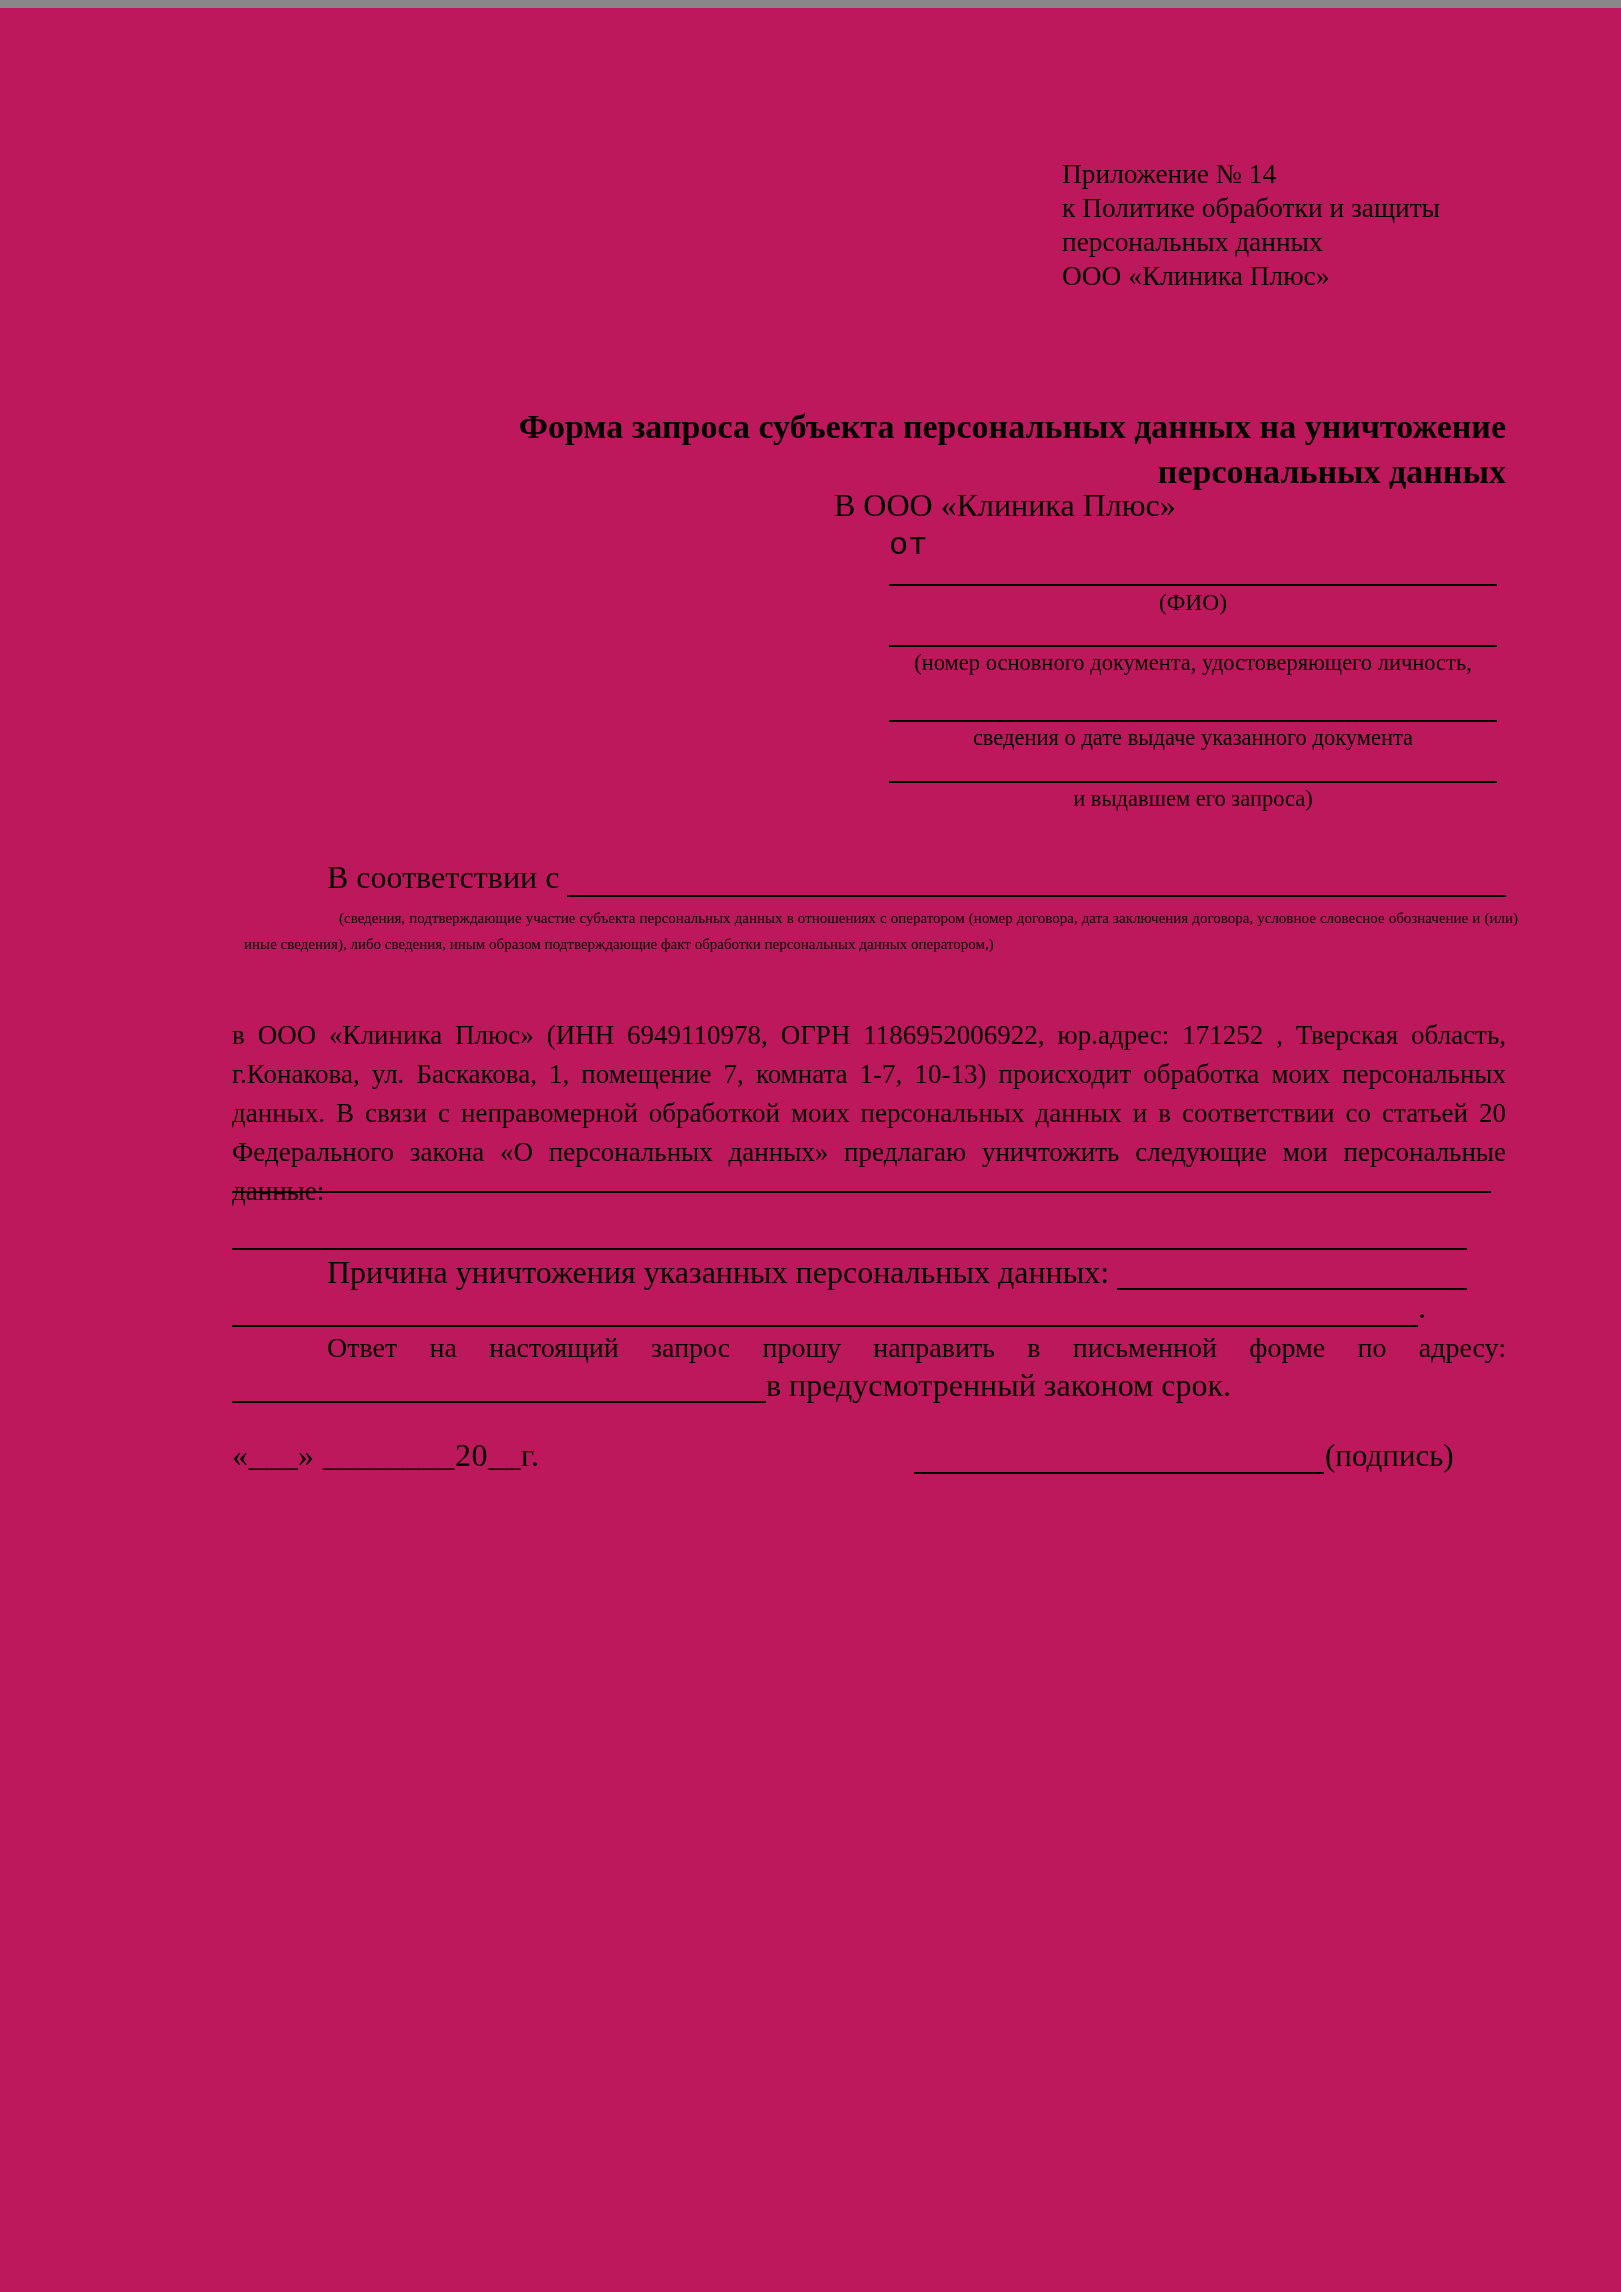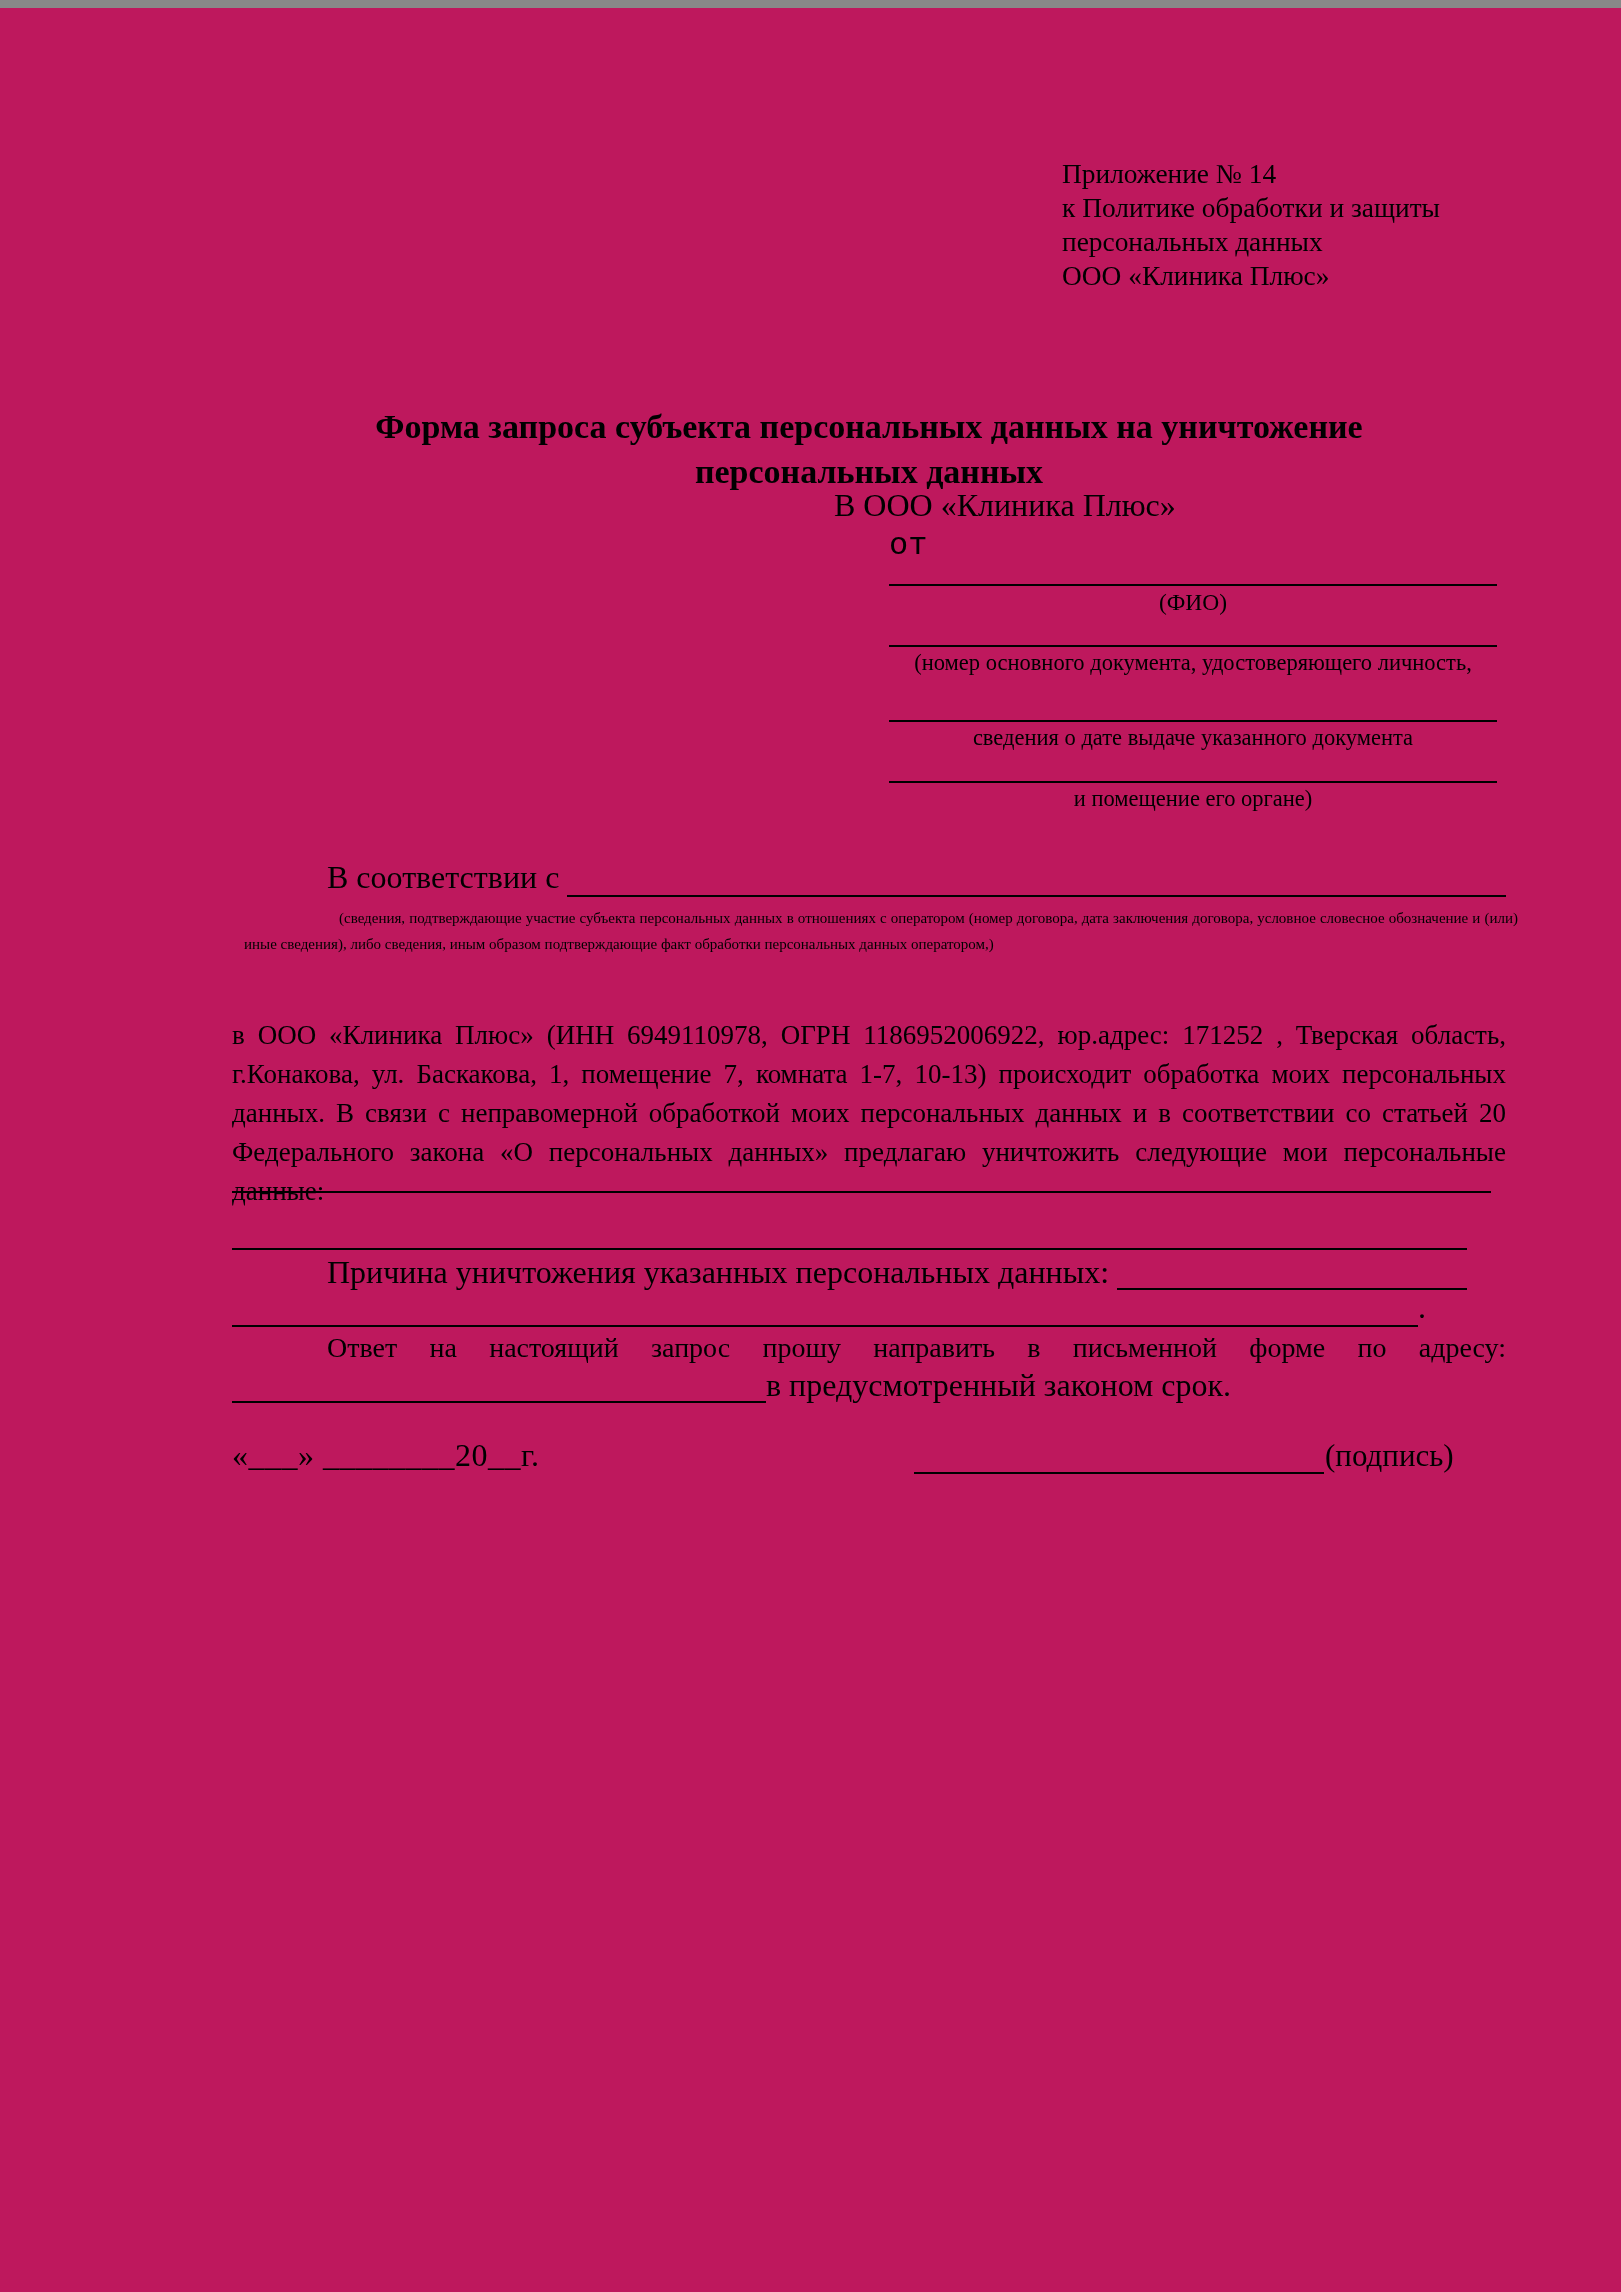--- a/index.html
+++ b/index.html
@@ -12,21 +12,21 @@
     color: #000000;
     font-family: "Liberation Serif", "DejaVu Serif", serif;
     overflow: hidden;
   }
   .abs { position: absolute; }
 
   
   .annex { left: 1062px; top: 149px; width: 451px; font-size: 27.4px; line-height: 34px; }
 
   
-  .title { left: 232px; top: 396px; width: 1274px; text-align: center; font-weight: bold; font-size: 34px; line-height: 45px; }
+  .title { left: 232px; top: 396px; width: 1274px; text-align: right; font-weight: bold; font-size: 34px; line-height: 45px; }
 
   
   .to-org { left: 834px; top: 478px; font-size: 32px; line-height: 39px; }
   .from-label { left: 889px; top: 518px; font-size: 32px; line-height: 39px; font-family: Liberation Mono, monospace; }
 
   .field { position: absolute; left: 889px; width: 608px; }
   .field .rule { border-top: 2.9px solid #000; height: 0; }
   .field .caption { margin-top: 2.9px; text-align: center; font-size: 22.5px; line-height: 26.5px; }
   .field .caption.big { font-size: 23.5px; }
 
@@ -87,21 +87,21 @@
   <div class="field" style="top:637px">
     <div class="rule"></div>
     <div class="caption">(номер основного документа, удостоверяющего личность,</div>
   </div>
   <div class="field" style="top:712px">
     <div class="rule"></div>
     <div class="caption">сведения о дате выдаче указанного документа</div>
   </div>
   <div class="field" style="top:773px">
     <div class="rule"></div>
-    <div class="caption">и помещение его органе)</div>
+    <div class="caption">и выдавшем его запроса)</div>
   </div>
 
   <div class="abs accordance">
     <span class="lead">В соответствии с </span>
     <span class="fill"></span>
   </div>
 
   <div class="abs fineprint">(сведения, подтверждающие участие субъекта персональных данных в отношениях с оператором (номер договора, дата заключения договора, условное словесное обозначение и (или) иные сведения), либо сведения, иным образом подтверждающие факт обработки персональных данных оператором,)</div>
 
   <div class="abs mainpara">в ООО «Клиника Плюс» (ИНН 6949110978, ОГРН 1186952006922, юр.адрес: 171252 , Тверская область, г.Конакова, ул. Баскакова, 1, помещение 7, комната 1-7, 10-13) происходит обработка моих персональных данных. В связи с неправомерной обработкой моих персональных данных и в соответствии со статьей 20 Федерального закона «О персональных данных» предлагаю уничтожить следующие мои персональные данные:</div>

